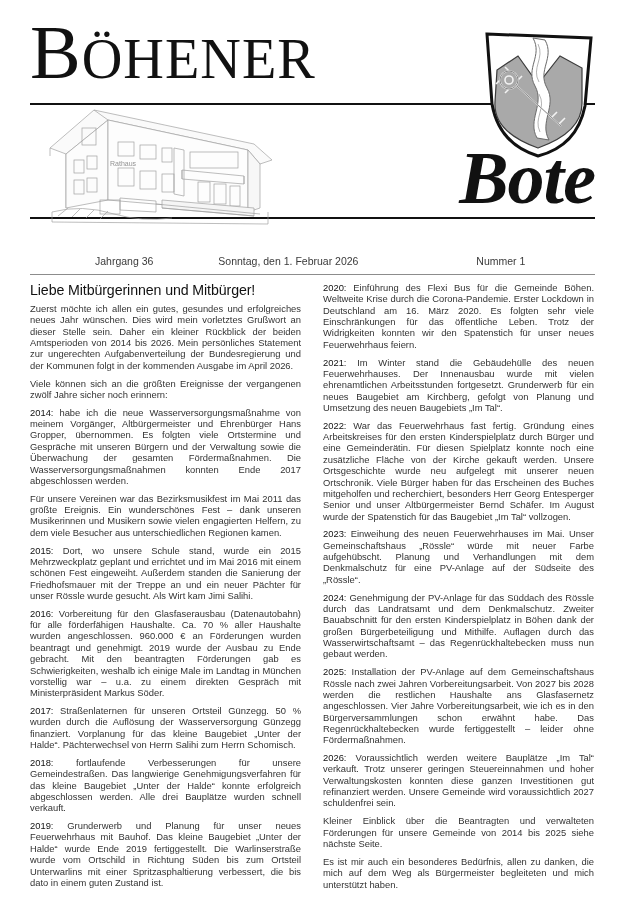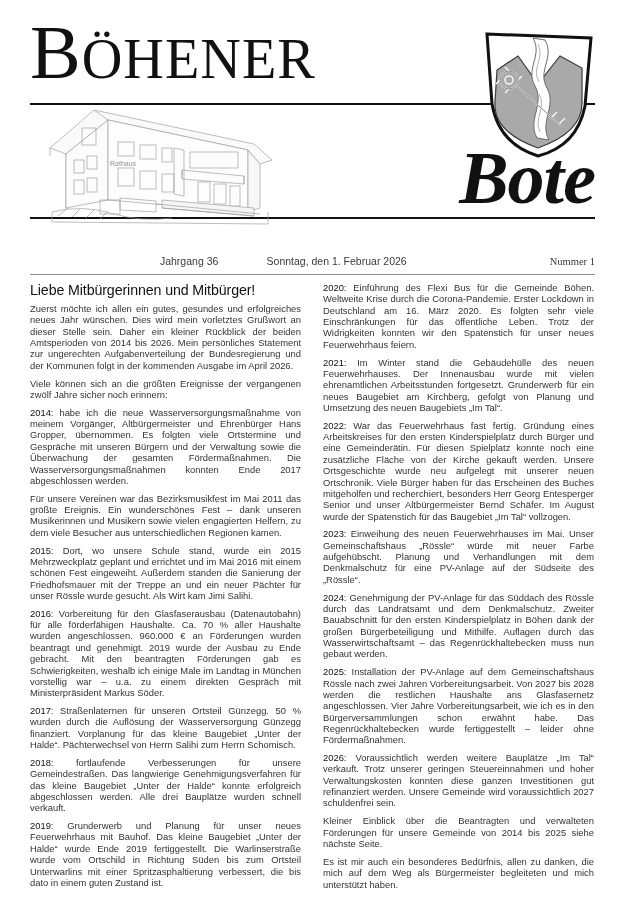--- a/index.html
+++ b/index.html
@@ -93,23 +93,23 @@
     left: 30px;
     top: 248px;
     width: 565px;
     height: 26px;
     border-bottom: 1px solid #8c8c8c;
     display: flex;
     align-items: center;
     font-size: 10.5px;
     color: #3a3a3a;
   }
-  .folio-left   { flex: 1 1 0; text-align: right; }
-  .folio-center { flex: 1 1 0; text-align: right; }
-  .folio-right  { flex: 1 1 0; text-align: right; font-family: Liberation Serif, serif; }
+  .folio-left   { flex: 1 1 0; text-align: center; }
+  .folio-center { flex: 1 1 0; text-align: left; }
+  .folio-right  { flex: 1 1 0; text-align: center; }
 
   
   .content {
     position: absolute;
     left: 30px;
     top: 282px;
     width: 565px;
     height: 605px;
     display: flex;
     gap: 22px;

